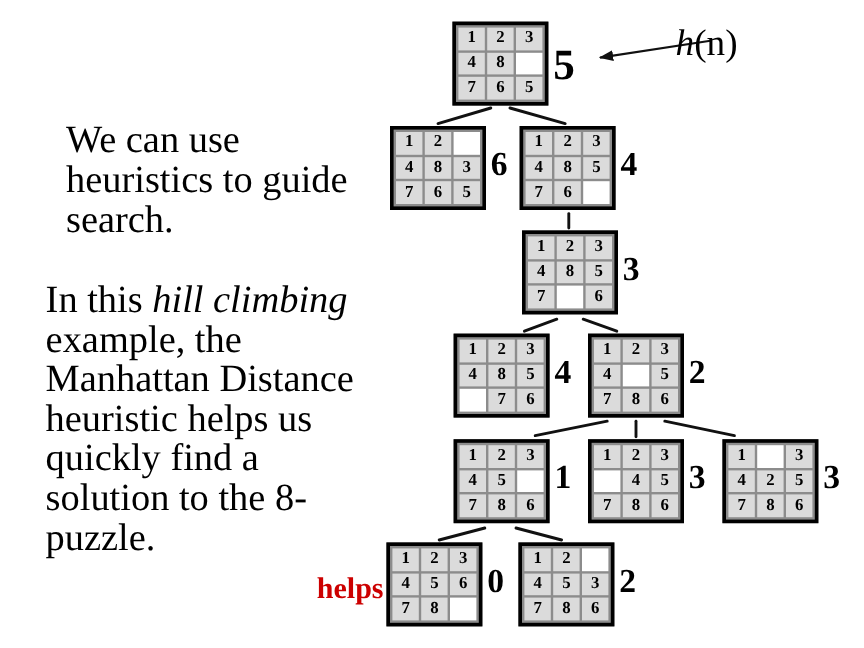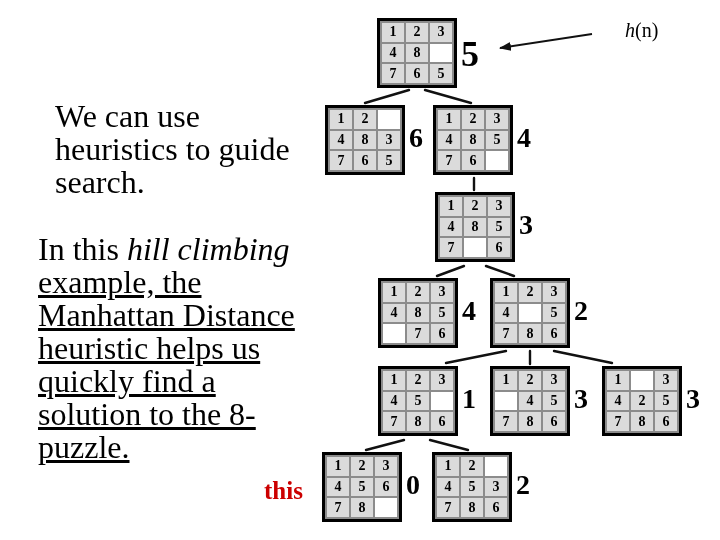--- a/index.html
+++ b/index.html
@@ -1,30 +1,30 @@
 <!DOCTYPE html>
 <html><head>
 <meta charset="utf-8">
 <style>
   html,body{margin:0;padding:0;background:#fff;}
   #stage{position:relative;width:720px;height:540px;background:#ffffff;overflow:hidden;
          font-family:"Liberation Serif",serif;color:#000;}
   .textblock{position:absolute;font-size:32px;line-height:33px;white-space:pre-line;}
-  #para2-rest{white-space:pre-line;text-decoration:underline;}
+  #para2-rest{white-space:pre-line;}
   #edges{position:absolute;left:0;top:0;width:720px;height:540px;pointer-events:none;}
   .puzzle{position:absolute;box-sizing:border-box;width:80px;height:70px;
           border:3px solid #000;background:#8c8c8c;padding:2px;
           display:grid;grid-template-columns:repeat(3,1fr);grid-template-rows:repeat(3,1fr);gap:2px;}
   .cell{background:#dbdbdb;display:flex;align-items:center;justify-content:center;
         font-weight:bold;font-size:14px;line-height:1;color:#000;}
   .cell.empty{background:#ffffff;}
   .hval{position:absolute;font-weight:bold;font-size:28px;line-height:1;}
   .hval.root{font-size:36px;}
   #goal-label{position:absolute;left:264px;top:478px;font-weight:bold;font-size:25px;line-height:1;}
-  #hn-label{position:absolute;left:625px;top:20px;font-size:20px;line-height:1;}
+  #hn-label{position:absolute;left:563px;top:20px;font-size:31px;line-height:1;}
   #hn-label em{font-style:italic;}
 </style>
 </head>
 <body>
 
 <div id="stage">
 
   <div class="textblock" style="left:55px;top:100px;width:270px;">We can use
 heuristics to guide
 search.</div>
@@ -185,16 +185,16 @@
         <div class="cell">4</div>
         <div class="cell">5</div>
         <div class="cell">3</div>
         <div class="cell">7</div>
         <div class="cell">8</div>
         <div class="cell">6</div>
       </div>
       <div class="hval" style="left: 516px; top: 471px;">2</div>
     </div>
 
-  <div id="goal-label" style="color: rgb(204, 0, 0);">this</div>
+  <div id="goal-label" style="color: rgb(204, 0, 0);">helps</div>
 
   <div id="hn-label"><em>h</em><span>(n)</span></div>
 </div>
 
 </body></html>

